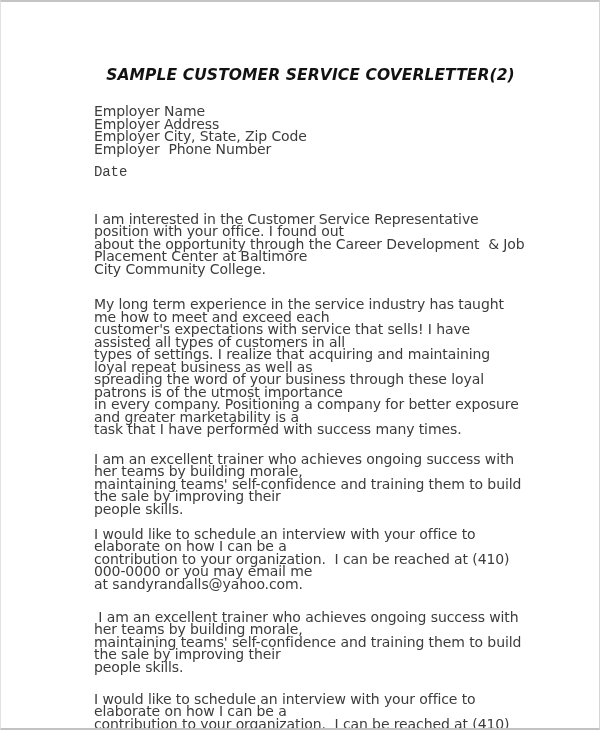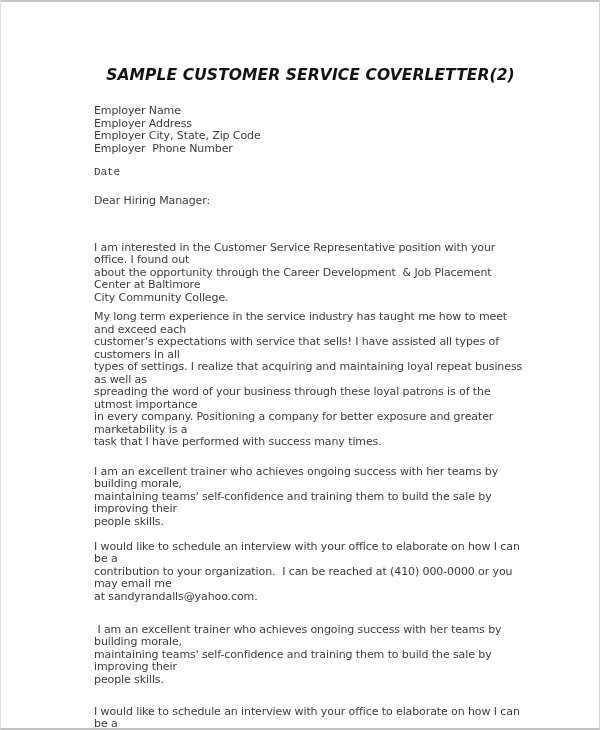--- a/index.html
+++ b/index.html
@@ -30,31 +30,31 @@
     font-size: 15.5px;
     line-height: 18px;
     font-weight: bold;
     font-style: italic;
     color: #121212;
     letter-spacing: 0.1px;
     white-space: nowrap;
   }
   .textblock {
     margin: 0;
-    font-size: 11px;
+    font-size: 14px;
     line-height: 12.5px;
     letter-spacing: -0.1px;
     white-space: pre-wrap;
     color: #3c3c3c;
   }
   .recipient-block { margin-top: 21px; }
   .date-line       { margin-top: 11px; font-family: Liberation Mono, monospace; }
   .salutation      { margin-top: 16.5px; }
   .p1              { margin-top: 34px; }
-  .p2              { margin-top: 7px; }
+  .p2              { margin-top: 23px; }
   .p3              { margin-top: 17px; }
   .p4              { margin-top: 12.5px; }
   .p5              { margin-top: 20.5px; }
   .p6              { margin-top: 19.5px; }
   .closing         { margin-top: 27px; }
   .signature-line  { margin-top: 14.5px; font-style: italic; }
   .typed-name      { margin-top: 13.5px; }
 </style>
 </head>
 <body>
@@ -64,21 +64,20 @@
 
     <h1 class="doc-title">SAMPLE CUSTOMER SERVICE COVERLETTER(2)</h1>
 
     <p class="textblock recipient-block">Employer Name
 Employer Address
 Employer City, State, Zip Code
 Employer  Phone Number</p>
 
     <p class="textblock date-line">Date</p>
 
-    <p class="textblock salutation">Dear Hiring Manager:</p>
 
     <p class="textblock p1">I am interested in the Customer Service Representative position with your office. I found out
 about the opportunity through the Career Development  &amp; Job Placement Center at Baltimore
 City Community College.</p>
 
     <p class="textblock p2">My long term experience in the service industry has taught me how to meet and exceed each
 customer's expectations with service that sells! I have assisted all types of customers in all
 types of settings. I realize that acquiring and maintaining loyal repeat business as well as
 spreading the word of your business through these loyal patrons is of the utmost importance
 in every company. Positioning a company for better exposure and greater marketability is a

